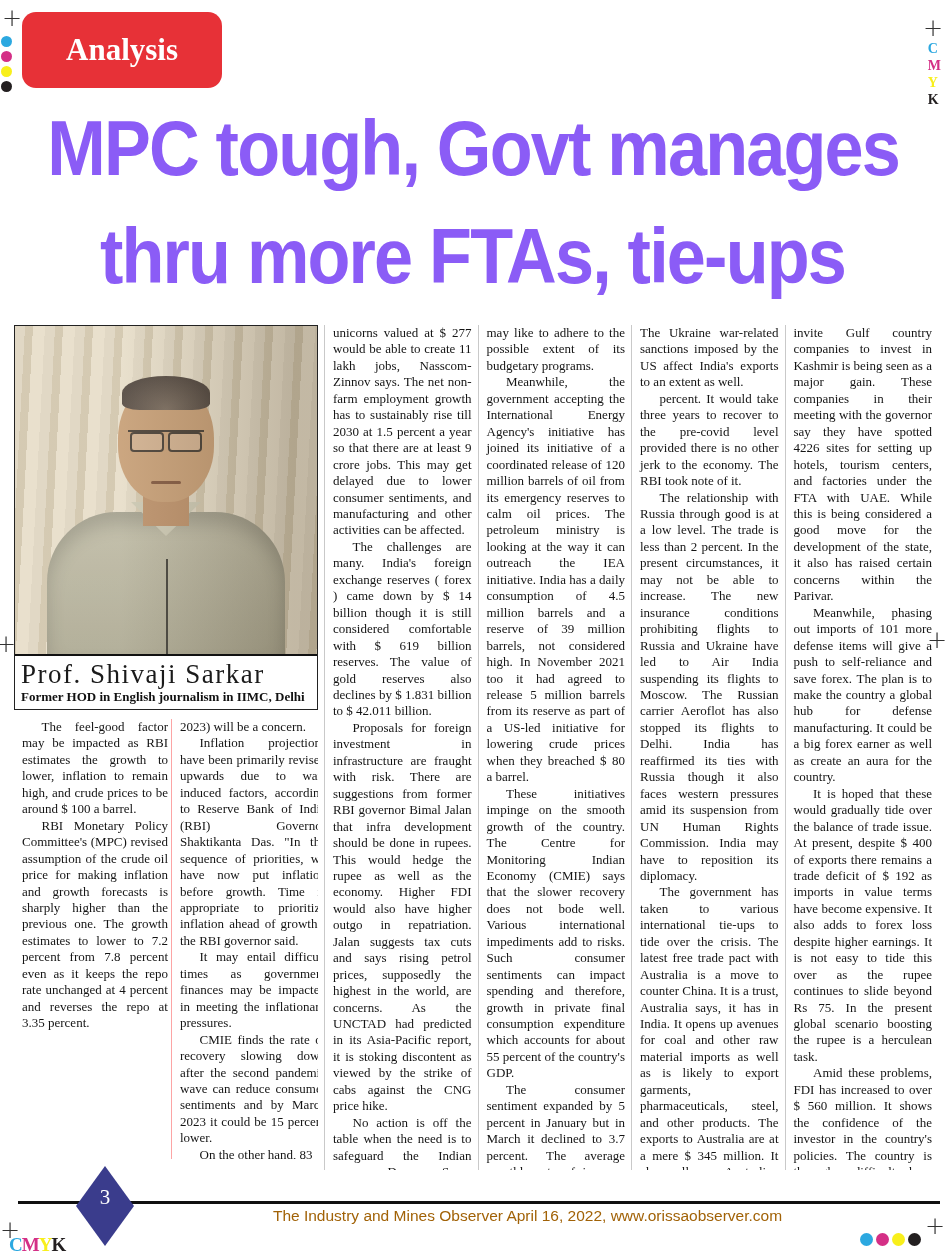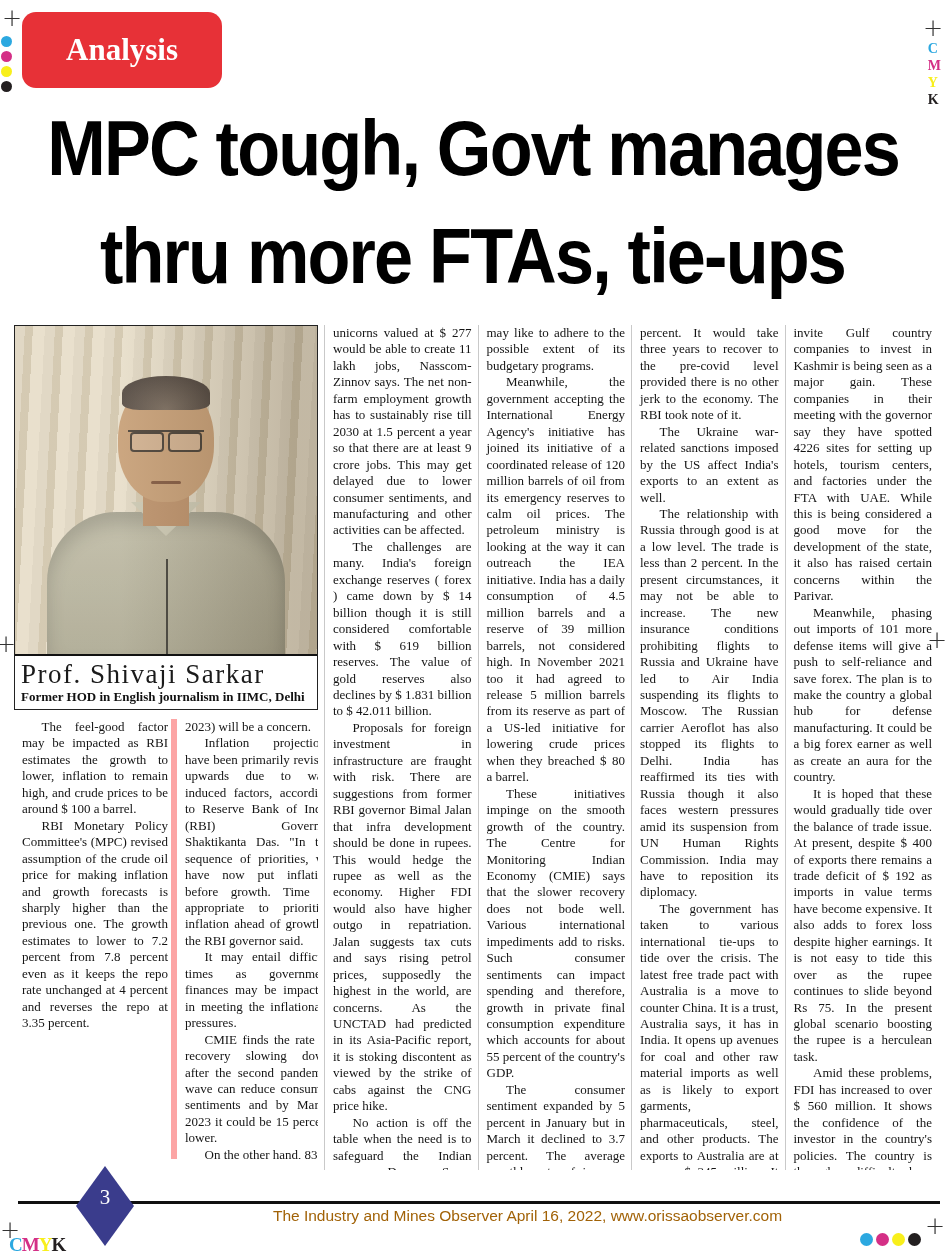--- a/index.html
+++ b/index.html
@@ -24,32 +24,32 @@
   .dotrow{position:absolute;right:24px;top:1233px;display:flex;gap:3px;}
   .dotrow .dot{width:13px;height:13px;}
 
   
   .badge{position:absolute;left:22px;top:12px;width:200px;height:76px;background:#e73137;
          border-radius:14px;display:flex;align-items:center;justify-content:center;}
   .badge span{color:#fff;font-family:"Liberation Serif",serif;font-weight:bold;font-size:31px;}
 
   
   .headline{position:absolute;top:94px;left:0;right:0;text-align:center;
-            font-family:"Liberation Sans",sans-serif;font-weight:bold;color:#000000;}
+            font-family:"Liberation Sans",sans-serif;font-weight:bold;color:#8b5cf6;}
   .headline .hl{display:block;font-size:78px;line-height:108px;letter-spacing:-2px;
             transform:scaleX(.9);transform-origin:center;white-space:nowrap;}
 
   
   .content{position:absolute;top:325px;left:14px;right:13px;height:845px;display:flex;}
   .leftblock{width:304px;flex:none;}
   .tallcol{flex:1;height:845px;overflow:hidden;border-left:1px solid #c9c9c9;
            margin-left:6px;padding-left:7px;}
   .subcols{display:flex;height:440px;overflow:hidden;}
   .subcol{width:146px;flex:none;}
-  .subcol.second{border-left:6px solid #fca5a5;margin-left:3px;padding-left:8px;}
+  .subcol.second{border-left:1px solid #fca5a5;margin-left:3px;padding-left:8px;}
   .coltext{font-size:13px;line-height:16.45px;text-align:justify;padding-left:8px;}
   .para{margin:0;text-indent:1.5em;}
   .cont [data-bind-paras] .para:first-child{text-indent:0;}
 
   
   .photo{border:1px solid #222;margin:0 0 9px 0;width:302px;}
   .photo-img{position:relative;height:328px;overflow:hidden;
     background:repeating-linear-gradient(93deg,#ddd3bd 0 10px,#cfc3a8 10px 18px,#e6dcc6 18px 30px);}
   .photo-img:after{content:"";position:absolute;inset:0;
     background:linear-gradient(90deg,rgba(255,255,255,.12) 0 35%,rgba(70,58,44,.22) 92%);}
@@ -179,22 +179,22 @@
     <div data-bind-paras="article.col4.paras">
         <p class="para">may like to adhere to the possible extent of its budgetary programs.</p>
         <p class="para">Meanwhile, the government accepting the International Energy Agency's initiative has joined its initiative of a coordinated release of 120 million barrels of oil from its emergency reserves to calm oil prices. The petroleum ministry is looking at the way it can outreach the IEA initiative. India has a daily consumption of 4.5 million barrels and a reserve of 39 million barrels, not considered high. In November 2021 too it had agreed to release 5 million barrels from its reserve as part of a US-led initiative for lowering crude prices when they breached $ 80 a barrel.</p>
         <p class="para">These initiatives impinge on the smooth growth of the country. The Centre for Monitoring Indian Economy (CMIE) says that the slower recovery does not bode well. Various international impediments add to risks. Such consumer sentiments can impact spending and therefore, growth in private final consumption expenditure which accounts for about 55 percent of the country's GDP.</p>
         <p class="para">The consumer sentiment expanded by 5 percent in January but in March it declined to 3.7 percent. The average monthly rate of increase during the last three months has been 4.23</p>
       </div>
   </div>
 
   <div class="tallcol coltext cont">
     <div data-bind-paras="article.col5.paras">
+        <p class="para">The Ukraine war-related sanctions imposed by the US affect India's exports to an extent as well.</p>
         <p class="para">percent. It would take three years to recover to the pre-covid level provided there is no other jerk to the economy. The RBI took note of it.</p>
-        <p class="para">The Ukraine war-related sanctions imposed by the US affect India's exports to an extent as well.</p>
         <p class="para">The relationship with Russia through good is at a low level. The trade is less than 2 percent. In the present circumstances, it may not be able to increase. The new insurance conditions prohibiting flights to Russia and Ukraine have led to Air India suspending its flights to Moscow. The Russian carrier Aeroflot has also stopped its flights to Delhi. India has reaffirmed its ties with Russia though it also faces western pressures amid its suspension from UN Human Rights Commission. India may have to reposition its diplomacy.</p>
         <p class="para">The government has taken to various international tie-ups to tide over the crisis. The latest free trade pact with Australia is a move to counter China. It is a trust, Australia says, it has in India. It opens up avenues for coal and other raw material imports as well as is likely to export garments, pharmaceuticals, steel, and other products. The exports to Australia are at a mere $ 345 million. It also allows Australian liquor and other companies to set up their units in India.</p>
       </div>
   </div>
 
   <div class="tallcol coltext cont">
     <div data-bind-paras="article.col6.paras">
         <p class="para">invite Gulf country companies to invest in Kashmir is being seen as a major gain. These companies in their meeting with the governor say they have spotted 4226 sites for setting up hotels, tourism centers, and factories under the FTA with UAE. While this is being considered a good move for the development of the state, it also has raised certain concerns within the Parivar.</p>
         <p class="para">Meanwhile, phasing out imports of 101 more defense items will give a push to self-reliance and save forex. The plan is to make the country a global hub for defense manufacturing. It could be a big forex earner as well as create an aura for the country.</p>
         <p class="para">It is hoped that these would gradually tide over the balance of trade issue. At present, despite $ 400 of exports there remains a trade deficit of $ 192 as imports in value terms have become expensive. It also adds to forex loss despite higher earnings. It is not easy to tide this over as the rupee continues to slide beyond Rs 75. In the present global scenario boosting the rupee is a herculean task.</p>

